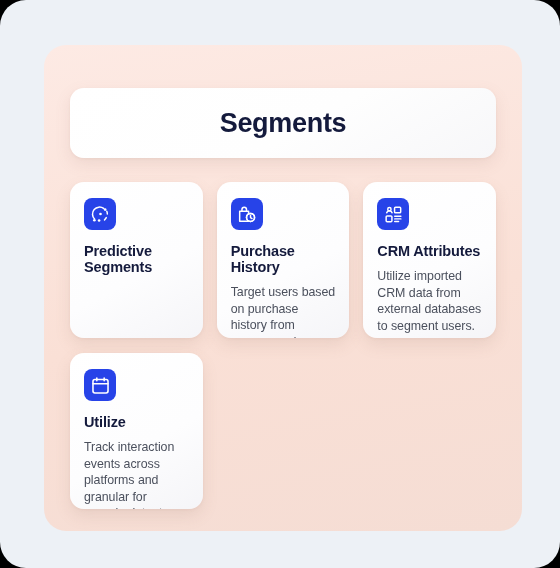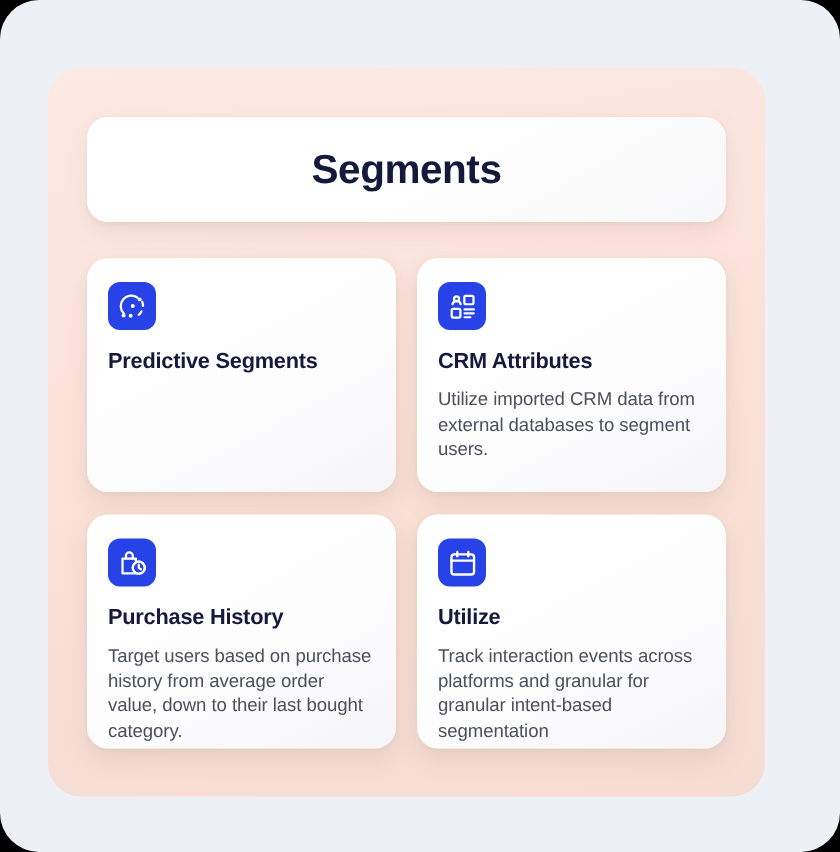--- a/index.html
+++ b/index.html
@@ -22,28 +22,28 @@
     height: 568px;
     box-sizing: border-box;
     background: #edf1f6;
     border-radius: 26px;
     overflow: hidden;
   }
 
   
   #panel {
     position: absolute;
-    left: 32px;
+    left: 44px;
     top: 45px;
     width: 478px;
     height: 486px;
     box-sizing: border-box;
     border-radius: 22px;
     background: linear-gradient(170deg, #fdeae4 0%, #fae0d6 55%, #f5ddd4 100%);
-    padding: 33px 26px 26px 26px;
+    padding: 43px 26px 26px 26px;
   }
 
   
   #title-card {
     position: relative;
     height: 70px;
     border-radius: 14px;
     background: linear-gradient(150deg, #ffffff 0%, #fefefe 55%, #f7f7f9 100%);
     box-shadow: 0 6px 16px rgba(150, 110, 100, 0.13),
                 0 1px 3px rgba(150, 110, 100, 0.08);
@@ -55,21 +55,21 @@
     font-size: 27px;
     font-weight: bold;
     letter-spacing: -0.3px;
     color: #141a3c;
   }
 
   
   #cards-grid {
     margin-top: 24px;
     display: grid;
-    grid-template-columns: 1fr 1fr;
+    grid-template-columns: 1fr 1fr 1fr;
     grid-template-rows: 156px 156px;
     column-gap: 14px;
     row-gap: 15px;
   }
 
   .feature-card {
     position: relative;
     box-sizing: border-box;
     border-radius: 14px;
     background: linear-gradient(152deg, #ffffff 0%, #fdfdfe 58%, #f5f5f8 100%);
@@ -130,45 +130,45 @@
             <circle cx="10.4" cy="18.9" r="1.5" fill="#ffffff" stroke="none"></circle>
             <circle cx="17.3" cy="6.4" r="1.5" fill="#ffffff" stroke="none"></circle>
           </svg>
         </div>
         <div class="card-title">Predictive Segments</div>
       </div>
 
       <div class="feature-card">
         <div class="card-icon">
           <svg width="21" height="21" viewBox="0 0 24 24" fill="none" stroke="#ffffff" stroke-width="1.7" stroke-linecap="round" stroke-linejoin="round">
+            <path d="M4.2 8.4 h10.2 v11.4 h-10.2 z"></path>
+            <path d="M6.8 8.4 V6.3 a2.6 2.6 0 0 1 5.2 0 V8.4"></path>
+            <circle cx="16.6" cy="15.4" r="4.6" fill="#2743e8"></circle>
+            <circle cx="16.6" cy="15.4" r="4.6"></circle>
+            <path d="M16.6 13.1 v2.4 l1.7 1.1"></path>
+          </svg>
+        </div>
+        <div class="card-title">Purchase History</div>
+        <div class="card-desc">Target users based on purchase history from average order value, down to their last bought category.</div>
+      </div>
+
+      <div class="feature-card">
+        <div class="card-icon">
+          <svg width="21" height="21" viewBox="0 0 24 24" fill="none" stroke="#ffffff" stroke-width="1.7" stroke-linecap="round" stroke-linejoin="round">
             <circle cx="7.3" cy="6.0" r="1.9"></circle>
             <path d="M4.2 10.0 a3.2 3.2 0 0 1 6.2 0"></path>
             <rect x="13.2" y="3.7" width="7.0" height="6.4" rx="1.1"></rect>
             <rect x="3.6" y="13.6" width="6.6" height="6.6" rx="1.1"></rect>
             <path d="M13.4 14.0 h7.0"></path>
             <path d="M13.4 17.0 h7.0"></path>
             <path d="M13.4 20.0 h4.4"></path>
           </svg>
         </div>
         <div class="card-title">CRM Attributes</div>
         <div class="card-desc">Utilize imported CRM data from external databases to segment users.</div>
-      </div>
-
-      <div class="feature-card">
-        <div class="card-icon">
-          <svg width="21" height="21" viewBox="0 0 24 24" fill="none" stroke="#ffffff" stroke-width="1.7" stroke-linecap="round" stroke-linejoin="round">
-            <path d="M4.2 8.4 h10.2 v11.4 h-10.2 z"></path>
-            <path d="M6.8 8.4 V6.3 a2.6 2.6 0 0 1 5.2 0 V8.4"></path>
-            <circle cx="16.6" cy="15.4" r="4.6" fill="#2743e8"></circle>
-            <circle cx="16.6" cy="15.4" r="4.6"></circle>
-            <path d="M16.6 13.1 v2.4 l1.7 1.1"></path>
-          </svg>
-        </div>
-        <div class="card-title">Purchase History</div>
-        <div class="card-desc">Target users based on purchase history from average order value, down to their last bought category.</div>
       </div>
 
       <div class="feature-card">
         <div class="card-icon">
           <svg width="21" height="21" viewBox="0 0 24 24" fill="none" stroke="#ffffff" stroke-width="1.8" stroke-linecap="round" stroke-linejoin="round">
             <rect x="3.4" y="5.2" width="17.2" height="15.4" rx="2.2"></rect>
             <path d="M3.4 10.0 h17.2"></path>
             <path d="M7.8 3.4 V6.6"></path>
             <path d="M16.2 3.4 V6.6"></path>
           </svg>

